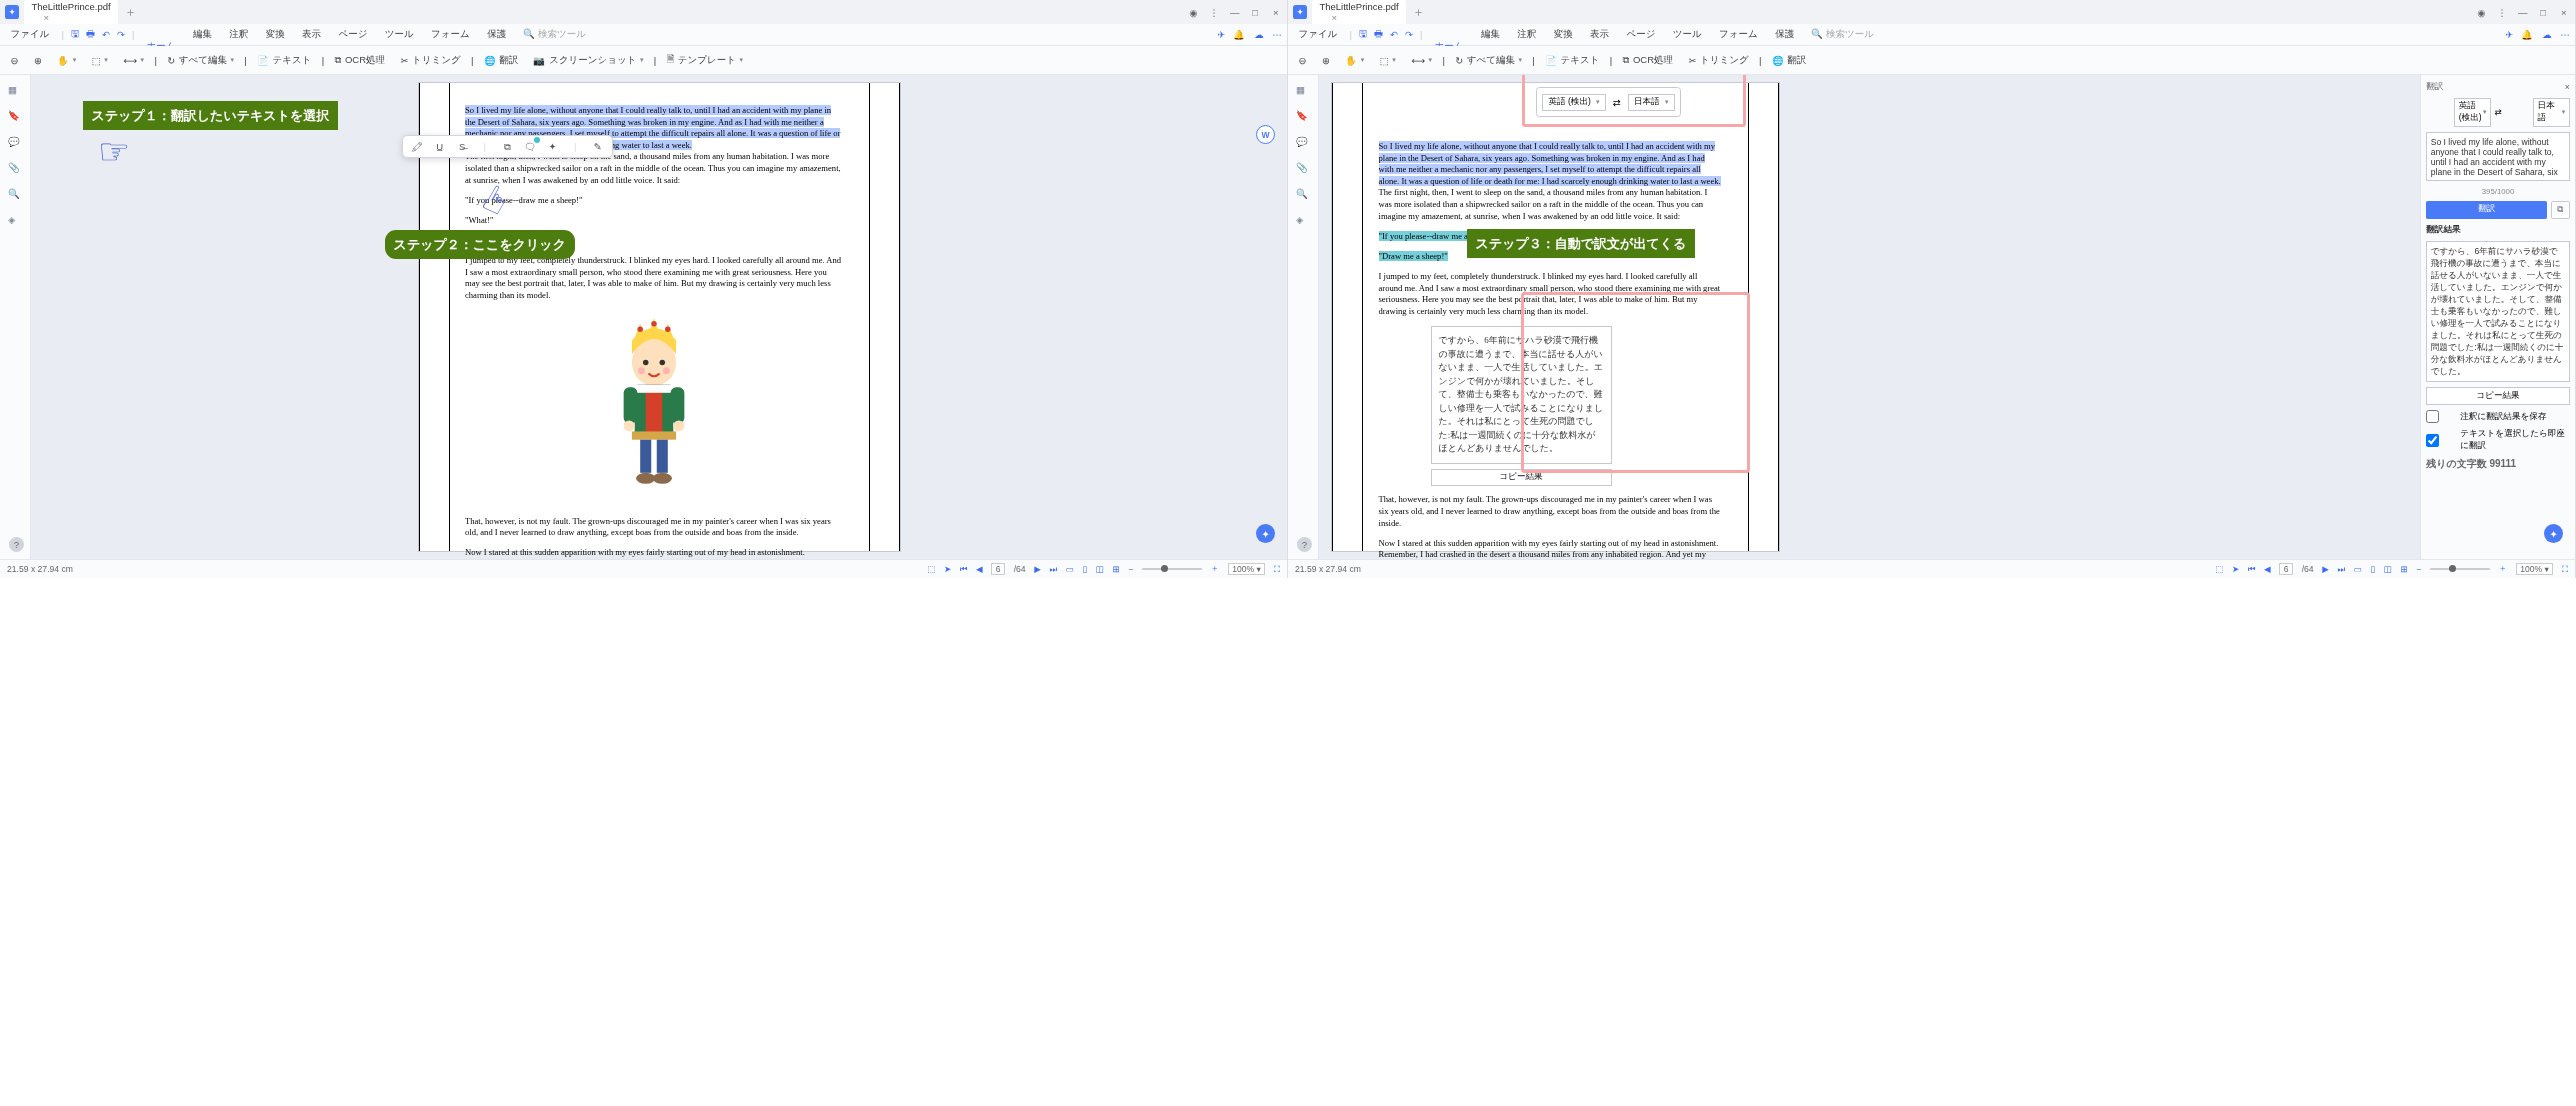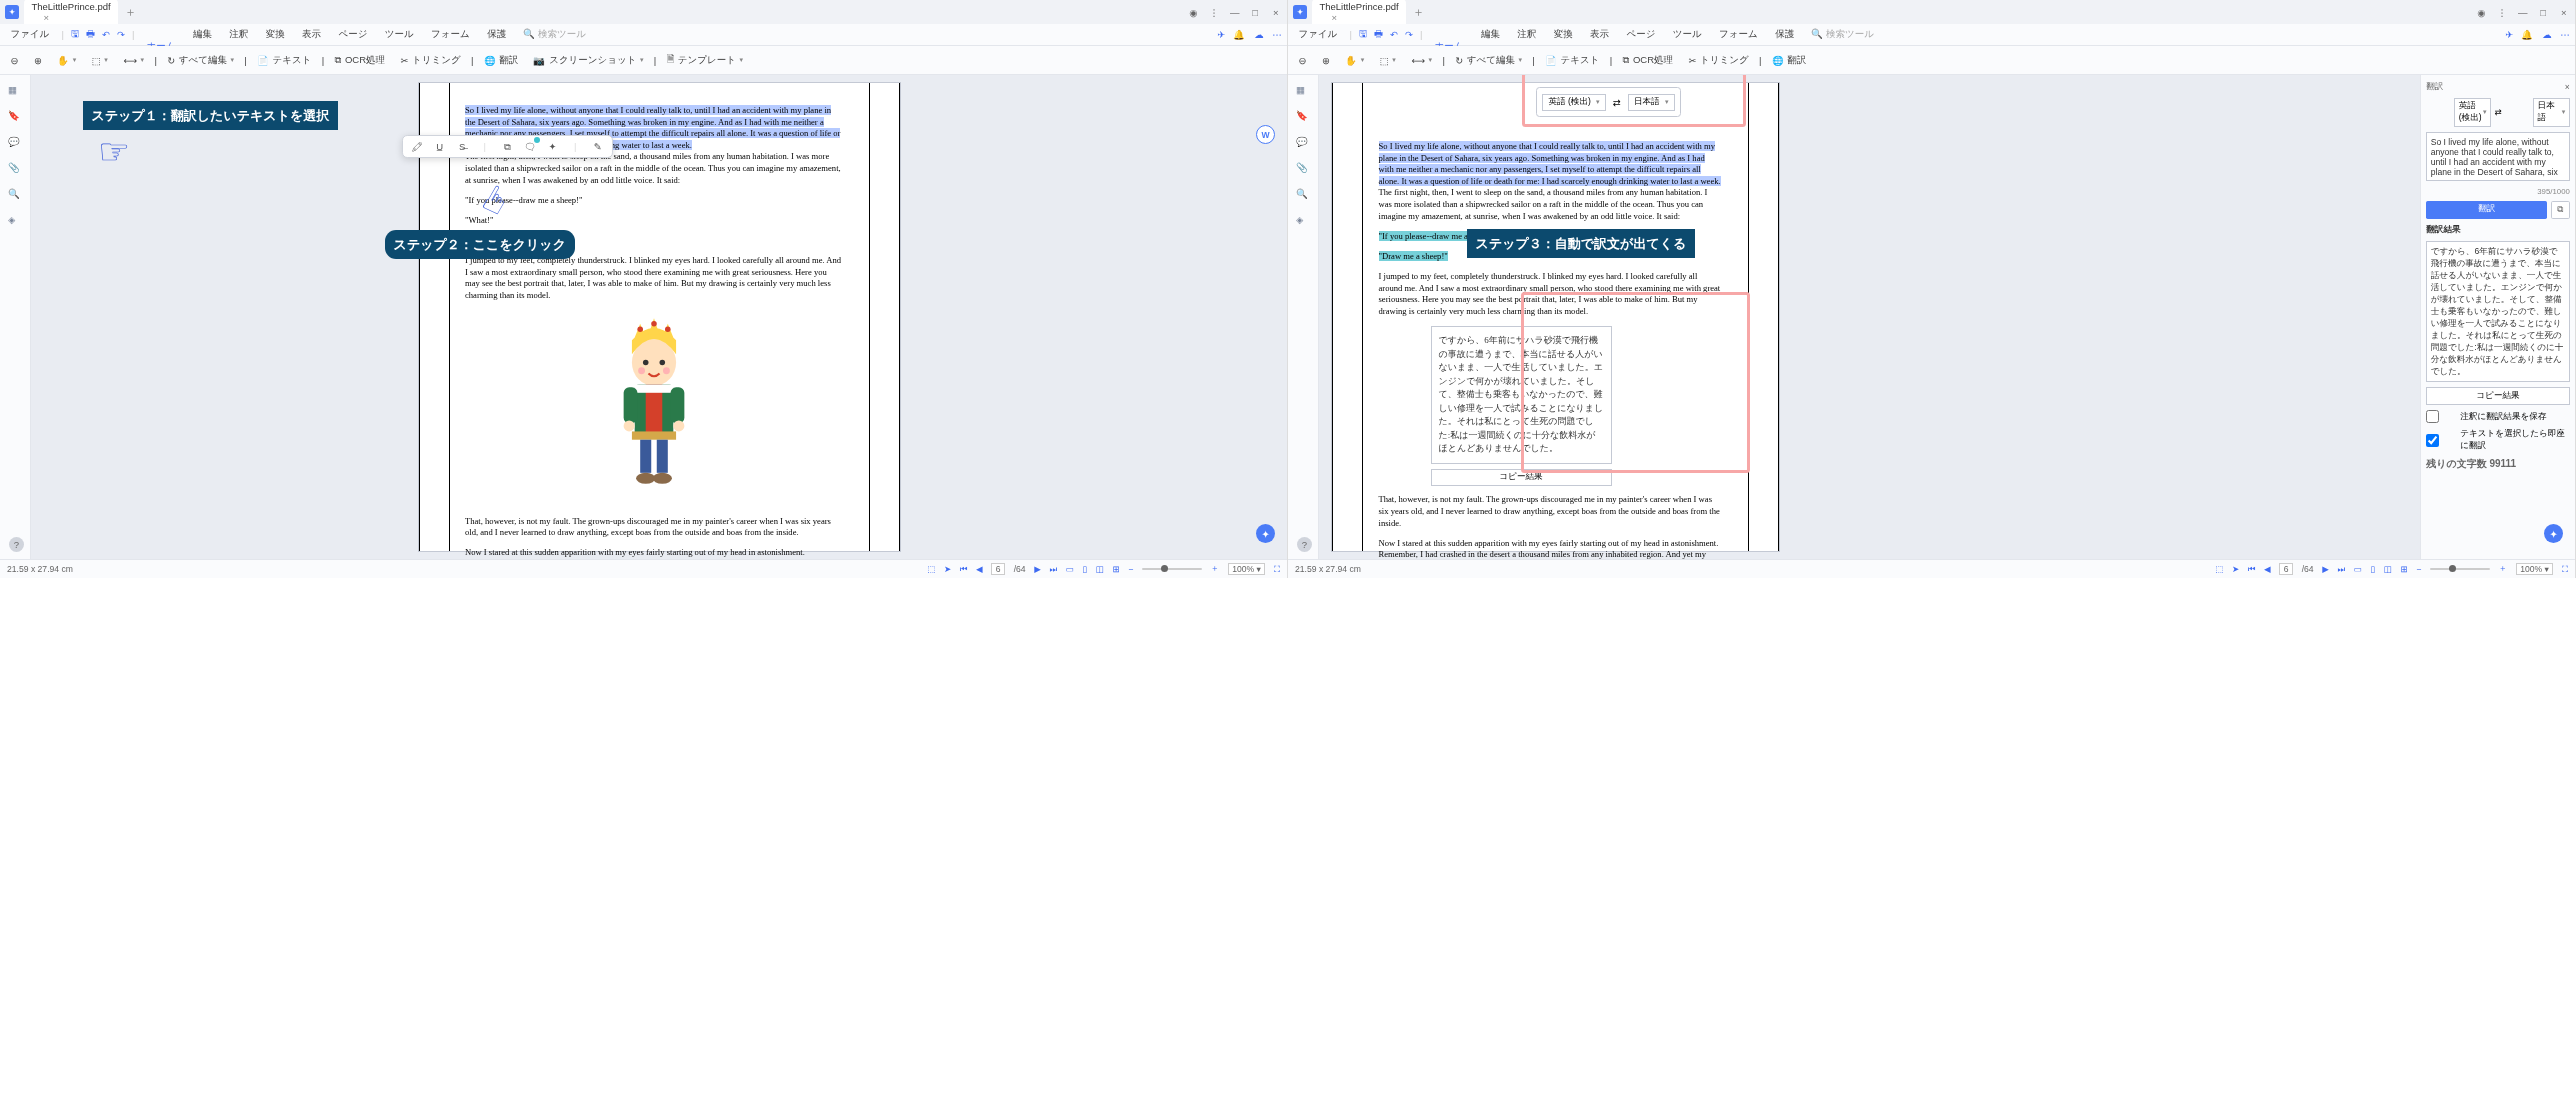--- a/index.html
+++ b/index.html
@@ -22,21 +22,21 @@
 .chev { font-size: 7px; color:#888; }
 .workspace { flex: 1; display: flex; overflow: hidden; background:#e9ecf2;}
 .leftbar { width: 31px; background: #fafbfd; border-right: 0.9px solid #e3e6ec; display: flex; flex-direction: column; align-items: center; gap: 12px; padding: 8.6px 0; color:#7a869a;}
 .leftbar .lb { width:14px; height:14px; }
 .page-wrap { flex:1; display:flex; justify-content:center; overflow:auto; padding:7px; position:relative;}
 .page { width: 483px; background:#fff; border:0.9px solid #c4c9d4; display:flex; position:relative;}
 .page-margin { width:31px; border-right:0.9px solid #000; border-left:0.9px solid #000;}
 .page-body { flex:1; padding: 21.6px 26px 17px 15.5px; font-family:"Times New Roman",serif; font-size:8.6px; line-height:1.35; color:#000;}
 .hl { background:#b5caff; display:inline;}
 .para { margin-bottom:8.6px;}
-.callout { position:absolute; background:#0c4a6e; color:#fff; font-weight:bold; font-size:13px; padding:5.2px 8.6px; z-index:5;}
+.callout { position:absolute; background:#4d7c0f; color:#fff; font-weight:bold; font-size:13px; padding:5.2px 8.6px; z-index:5;}
 .hand { position:absolute; font-size:36px; color:#4060d8; z-index:4;}
 .floatbar { position:absolute; background:#fff; border:0.9px solid #d0d4dc; border-radius:5.2px; box-shadow:0 1.7px 7px rgba(0,0,0,.15); padding:3.5px 7px; display:flex; gap:8.6px; align-items:center; z-index:6;}
 .floatbar .fb { width:14px;height:14px; color:#555; display:flex;align-items:center;justify-content:center;}
 .fb-badge{ position:relative;}
 .fb-badge::after{content:"";position:absolute;width:6px;height:6px;background:#3cc3d0;border-radius:50%;top:-2.6px;right:-2.6px;}
 .prince { margin:8.6px auto; width:138px;}
 .prince svg{width:100%;}
 .statusbar { height:19px; background:#fafbfd; border-top:0.9px solid #e3e6ec; display:flex; align-items:center; padding:0 7px; font-size:8.6px; color:#666; gap:7px;}
 .statusbar .sbright { margin-left:auto; display:flex; gap:8.6px; align-items:center;}
 .sb-ic{color:#3d6af2;}
@@ -45,21 +45,21 @@
 .zoomslider::after{content:"";position:absolute;width:7px;height:7px;background:#666;border-radius:50%;top:-2.6px;left:19px;}
 .help-dot{position:absolute;left:8.6px;bottom:26px;width:15.5px;height:15.5px;background:#d0d4dc;border-radius:50%;color:#666;display:flex;align-items:center;justify-content:center;font-size:9.5px;}
 .star-dot{position:absolute;right:12px;bottom:35px;width:19px;height:19px;background:#4a7bf7;border-radius:50%;color:#fff;display:flex;align-items:center;justify-content:center;font-size:10.4px;}
 .word-dot{position:absolute;right:12px;top:50px;width:19px;height:19px;background:#fff;border:0.9px solid #4a7bf7;border-radius:50%;color:#4a7bf7;display:flex;align-items:center;justify-content:center;font-size:8.6px;font-weight:bold;}
 
 .translate-panel{width:155px;background:#fafbfd;border-left:0.9px solid #e3e6ec;display:flex;flex-direction:column;padding:5.2px;font-size:8.6px;gap:5.2px;}
 .tp-head{display:flex;align-items:center;justify-content:space-between;color:#666;}
 .tp-row{display:flex;gap:3.5px;align-items:center;}
 .tp-sel{flex:1;border:0.9px solid #c4c9d4;background:#fff;padding:1.7px 3.5px;font-size:8.6px;display:flex;justify-content:space-between;align-items:center;margin-left:28px;}
 .tp-textbox{border:0.9px solid #c4c9d4;background:#fff;padding:3.5px;font-size:8.6px;color:#333;min-height:48px;}
-.tp-count{font-size:7.8px;color:#888;text-align:right;}
+.tp-count{font-size:7.8px;color:#888;text-align:center;}
 .tp-btn-row{display:flex;gap:3.5px;}
 .tp-btn{flex:1;background:#4a7bf7;color:#fff;text-align:center;padding:2.6px 0;border-radius:1.7px;}
 .tp-btn.sec{background:#fff;border:0.9px solid #c4c9d4;color:#555;flex:0 0 19px;}
 .tp-label{color:#333;font-weight:bold;}
 .tp-result{border:0.9px solid #c4c9d4;background:#fff;padding:3.5px;font-size:8.6px;color:#333;min-height:95px;}
 .tp-copy{border:0.9px solid #c4c9d4;background:#fff;text-align:center;padding:1.7px;}
 .tp-check{display:flex;align-items:center;gap:21px;}
 .tp-check input{margin:0;}
 .tp-remaining{font-size:10px;color:#666;font-weight:bold;}
 .lang-pop{position:absolute;background:#fff;border:0.9px solid #c4c9d4;border-radius:3.5px;padding:5.2px;display:flex;gap:7px;align-items:center;z-index:7;}

